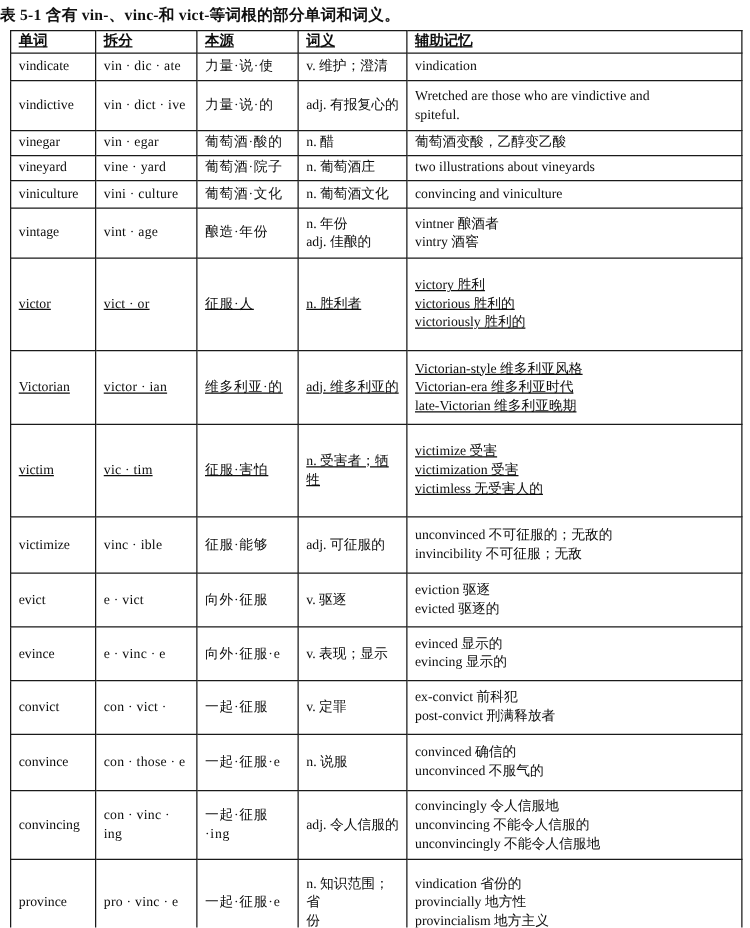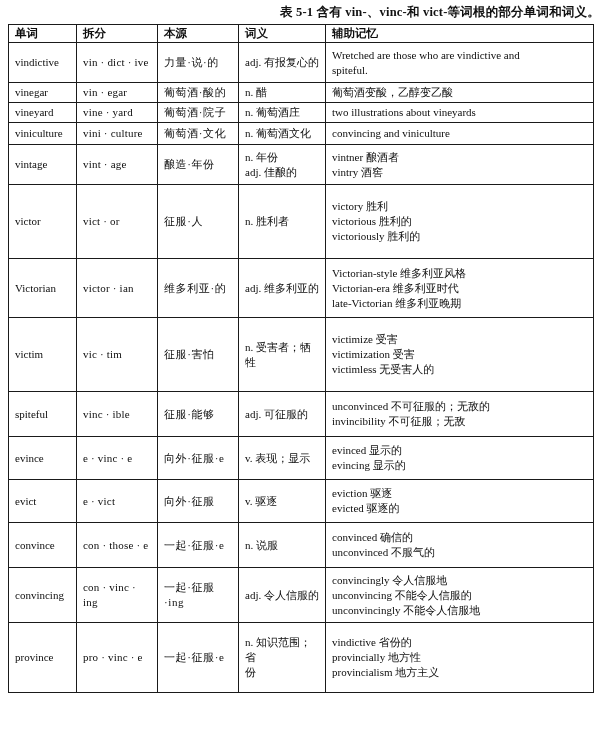--- a/index.html
+++ b/index.html
@@ -15,24 +15,24 @@
     color: #0d0d0d;
     overflow: hidden;
   }
   .page {
     position: relative;
     width: 600px;
     height: 742px;
     box-sizing: border-box;
   }
   .caption {
-    text-align: right;
+    text-align: left;
     font-size: 12.5px;
     line-height: 16px;
-    padding: 4px 0 4px 12px;
+    padding: 4px 0 4px 0;
     letter-spacing: 0.2px;
     font-weight: 600;
     color: #111;
   }
   table.vocab {
     border-collapse: collapse;
     table-layout: fixed;
     width: 585px;
     margin: 0 0 0 8px;
     border-top: 1.6px solid #1a1a1a;
@@ -55,33 +55,34 @@
     font-weight: 500;
     text-align: left;
     box-sizing: border-box;
   }
   table.vocab thead th {
     font-weight: 600;
     font-size: 11.5px;
     height: 17px;
     padding-top: 1px;
     padding-bottom: 1px;
+    text-decoration: underline;
   }
   td.cn, th.cn { font-family: "Liberation Serif", "DejaVu Serif", serif; }
   td.split { letter-spacing: 0.2px; }
   td.origin { letter-spacing: 0.6px; }
   td.mem .memline { display: block; white-space: nowrap; }
   td.sense .senseline { display: block; }
 
   
   tr.h1 td { height: 22px; }
   tr.h2 td { height: 40px; }
   tr.h1s td { height: 20px; }
-  tr.h3 td { height: 74px; }
-  tr.hvic td { height: 59px; }
+  tr.h3 td { height: 74px; text-decoration: underline; }
+  tr.hvic td { height: 59px; text-decoration: underline; }
   tr.h2b td { height: 43px; }
   tr.h2c td { height: 45px; }
   tr.h3b td { height: 55px; }
   tr.h3c td { height: 70px; }
 </style>
 </head>
 <body>
 
 <div class="page">
 
@@ -99,20 +100,31 @@
       <tr>
         <th class="cn">单词</th>
         <th class="cn">拆分</th>
         <th class="cn">本源</th>
         <th class="cn">词义</th>
         <th class="cn">辅助记忆</th>
       </tr>
     </thead>
     <tbody>
 
+      <tr class="h1">
+        <td>vindicate</td>
+        <td class="split">vin · dic · ate</td>
+        <td class="cn origin">力量·说·使</td>
+        <td class="cn sense">
+          <span class="senseline">v. 维护；澄清</span>
+        </td>
+        <td class="mem">
+          <span class="memline">vindication</span>
+        </td>
+      </tr>
 
       <tr class="h2">
         <td>vindictive</td>
         <td class="split">vin · dict · ive</td>
         <td class="cn origin">力量·说·的</td>
         <td class="cn sense">
           <span class="senseline">adj. 有报复心的</span>
         </td>
         <td class="mem">
           <span class="memline">Wretched are those who are vindictive and</span>
@@ -206,58 +218,70 @@
           <span class="senseline">n. 受害者；牺牲</span>
         </td>
         <td class="mem cn">
           <span class="memline">victimize  受害</span>
           <span class="memline">victimization  受害</span>
           <span class="memline">victimless  无受害人的</span>
         </td>
       </tr>
 
       <tr class="h2c">
-        <td>spiteful</td>
+        <td>victimize</td>
         <td class="split">vinc · ible</td>
         <td class="cn origin">征服·能够</td>
         <td class="cn sense">
           <span class="senseline">adj. 可征服的</span>
         </td>
         <td class="mem cn">
           <span class="memline">unconvinced  不可征服的；无敌的</span>
           <span class="memline">invincibility  不可征服；无敌</span>
+        </td>
+      </tr>
+
+      <tr class="h2b">
+        <td>evict</td>
+        <td class="split">e · vict</td>
+        <td class="cn origin">向外·征服</td>
+        <td class="cn sense">
+          <span class="senseline">v. 驱逐</span>
+        </td>
+        <td class="mem cn">
+          <span class="memline">eviction  驱逐</span>
+          <span class="memline">evicted  驱逐的</span>
         </td>
       </tr>
 
       <tr class="h2b">
         <td>evince</td>
         <td class="split">e · vinc · e</td>
         <td class="cn origin">向外·征服·e</td>
         <td class="cn sense">
           <span class="senseline">v. 表现；显示</span>
         </td>
         <td class="mem cn">
           <span class="memline">evinced  显示的</span>
           <span class="memline">evincing  显示的</span>
         </td>
       </tr>
 
       <tr class="h2b">
-        <td>evict</td>
-        <td class="split">e · vict</td>
-        <td class="cn origin">向外·征服</td>
-        <td class="cn sense">
-          <span class="senseline">v. 驱逐</span>
-        </td>
-        <td class="mem cn">
-          <span class="memline">eviction  驱逐</span>
-          <span class="memline">evicted  驱逐的</span>
-        </td>
-      </tr>
-
+        <td>convict</td>
+        <td class="split">con · vict ·</td>
+        <td class="cn origin">一起·征服</td>
+        <td class="cn sense">
+          <span class="senseline">v. 定罪</span>
+        </td>
+        <td class="mem cn">
+          <span class="memline">ex-convict  前科犯</span>
+          <span class="memline">post-convict  刑满释放者</span>
+        </td>
+      </tr>
 
       <tr class="h2c">
         <td>convince</td>
         <td class="split">con · those · e</td>
         <td class="cn origin">一起·征服·e</td>
         <td class="cn sense">
           <span class="senseline">n. 说服</span>
         </td>
         <td class="mem cn">
           <span class="memline">convinced  确信的</span>
@@ -281,21 +305,21 @@
 
       <tr class="h3c">
         <td>province</td>
         <td class="split">pro · vinc · e</td>
         <td class="cn origin">一起·征服·e</td>
         <td class="cn sense">
           <span class="senseline">n. 知识范围；省</span>
           <span class="senseline">份</span>
         </td>
         <td class="mem cn">
-          <span class="memline">vindictive  省份的</span>
+          <span class="memline">vindication  省份的</span>
           <span class="memline">provincially  地方性</span>
           <span class="memline">provincialism  地方主义</span>
         </td>
       </tr>
 
     </tbody>
   </table>
 </div>
 
 </body></html>

